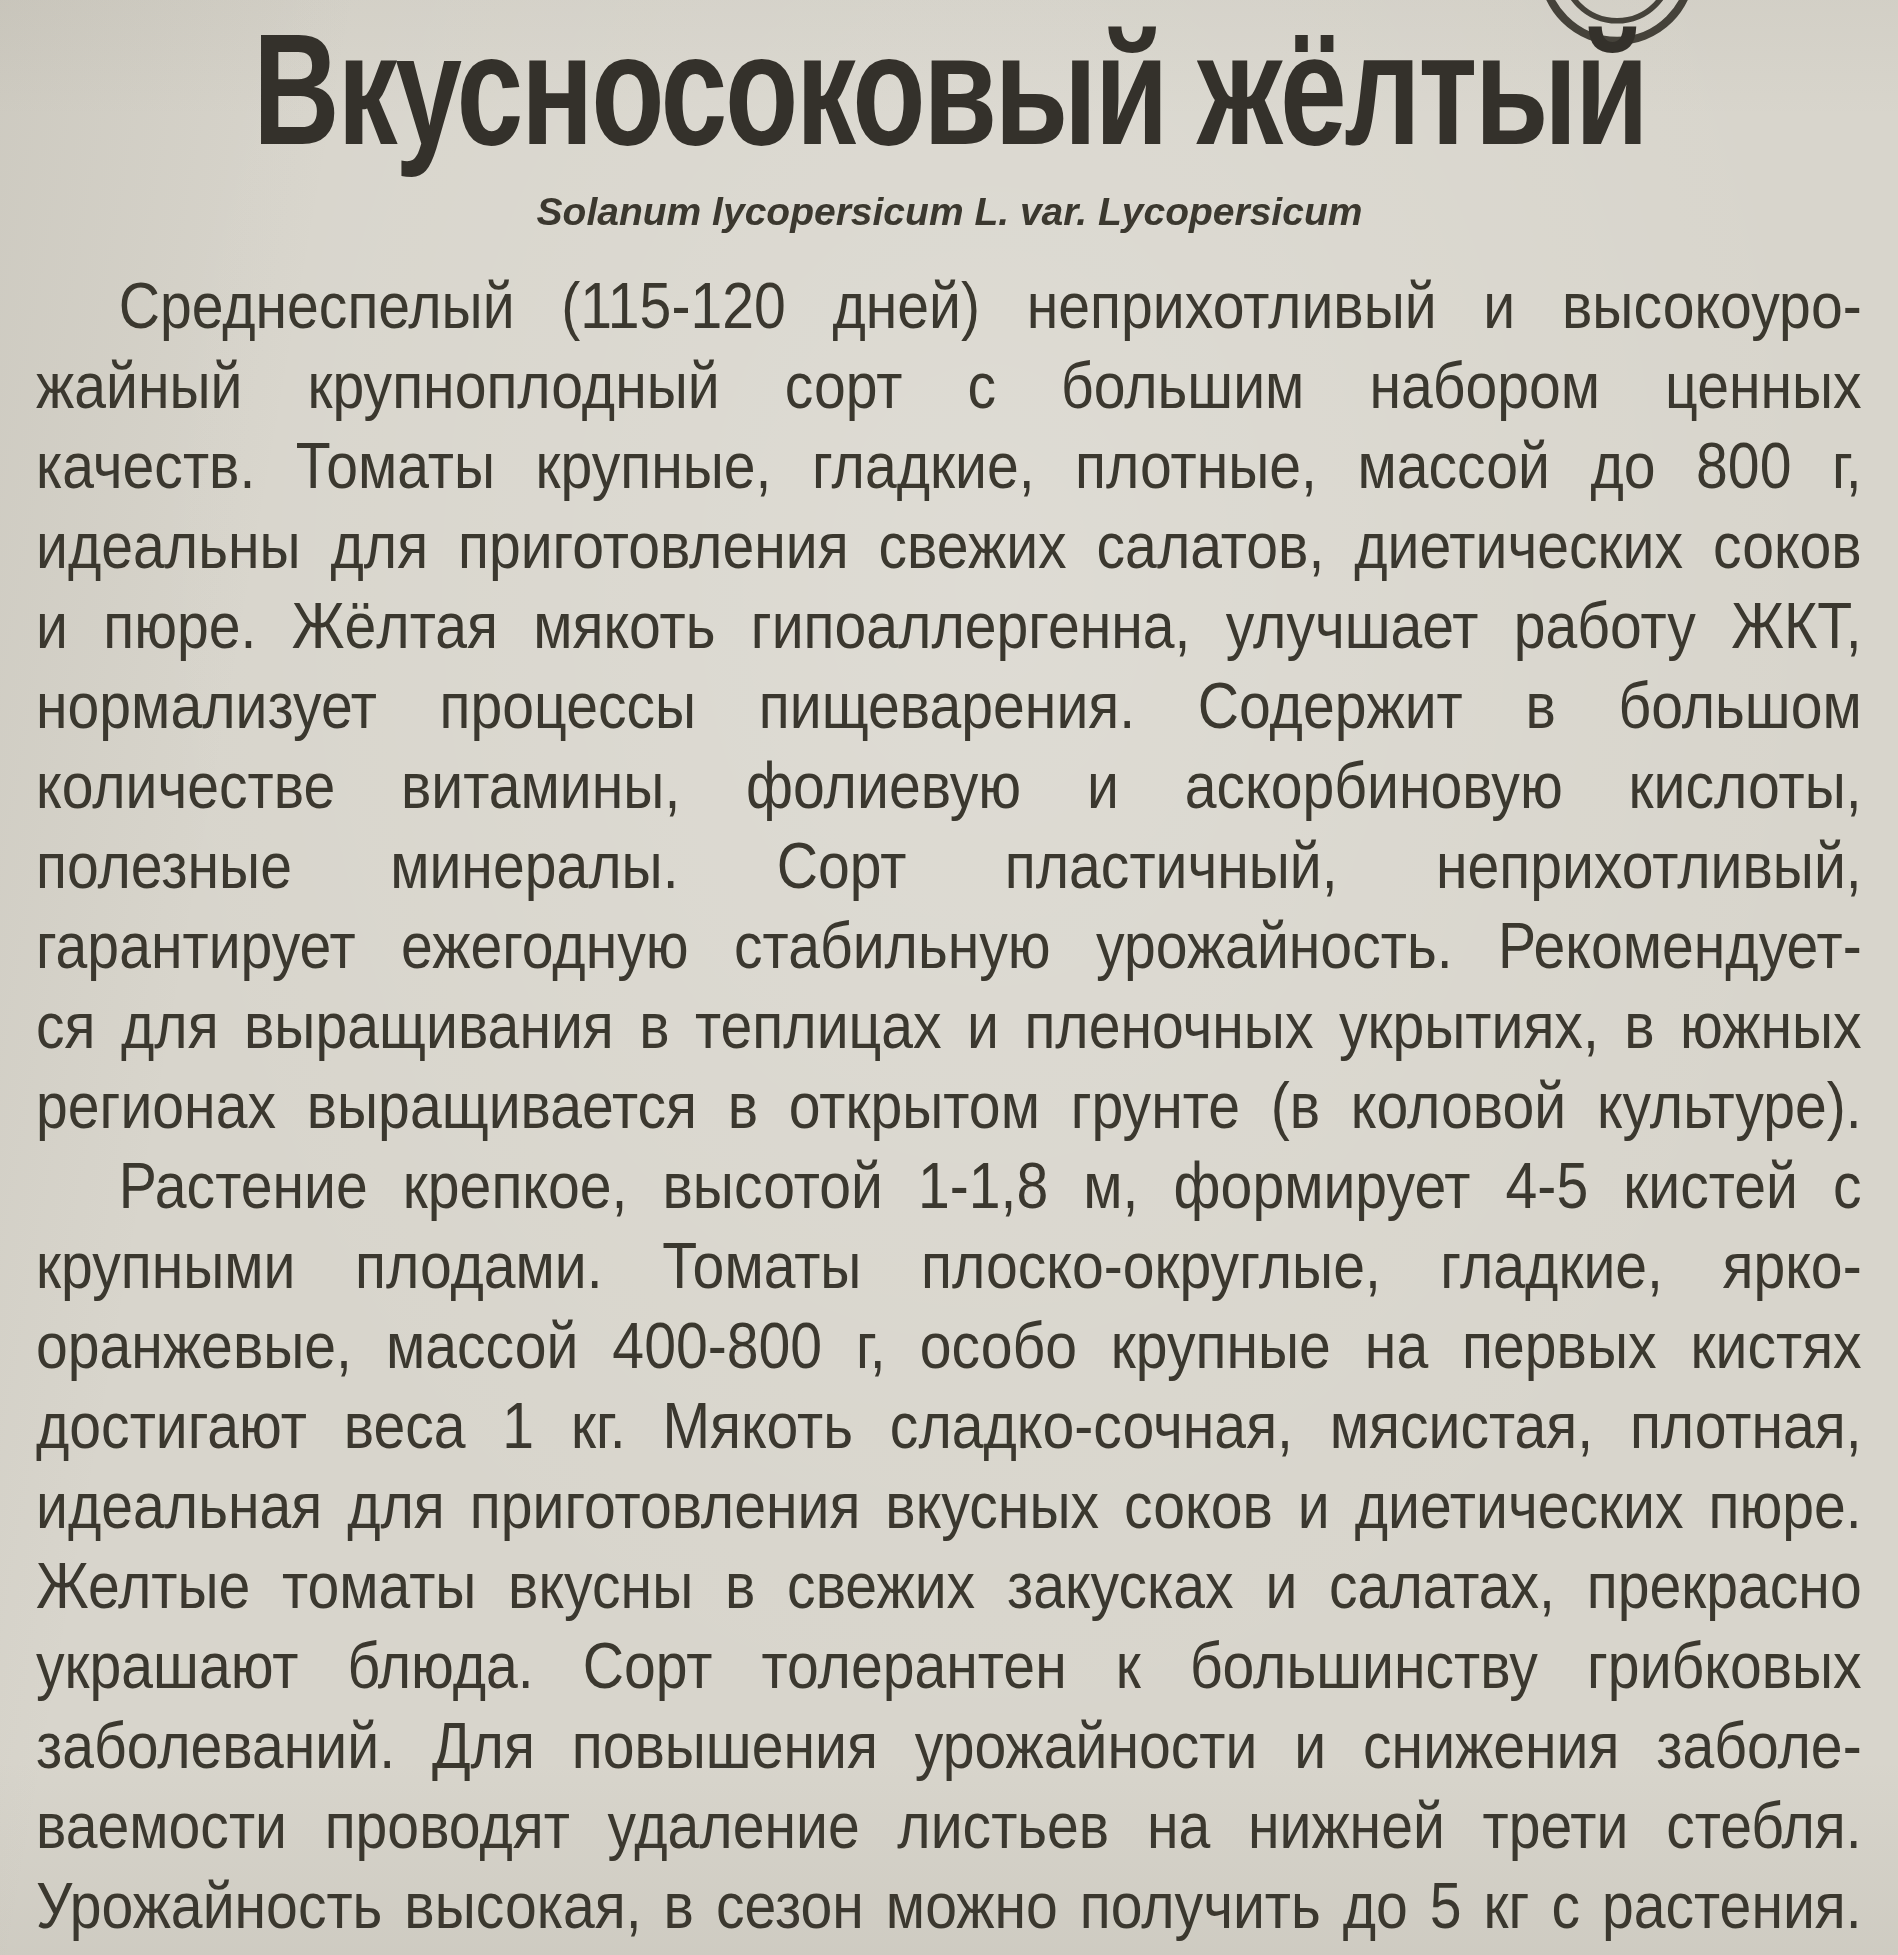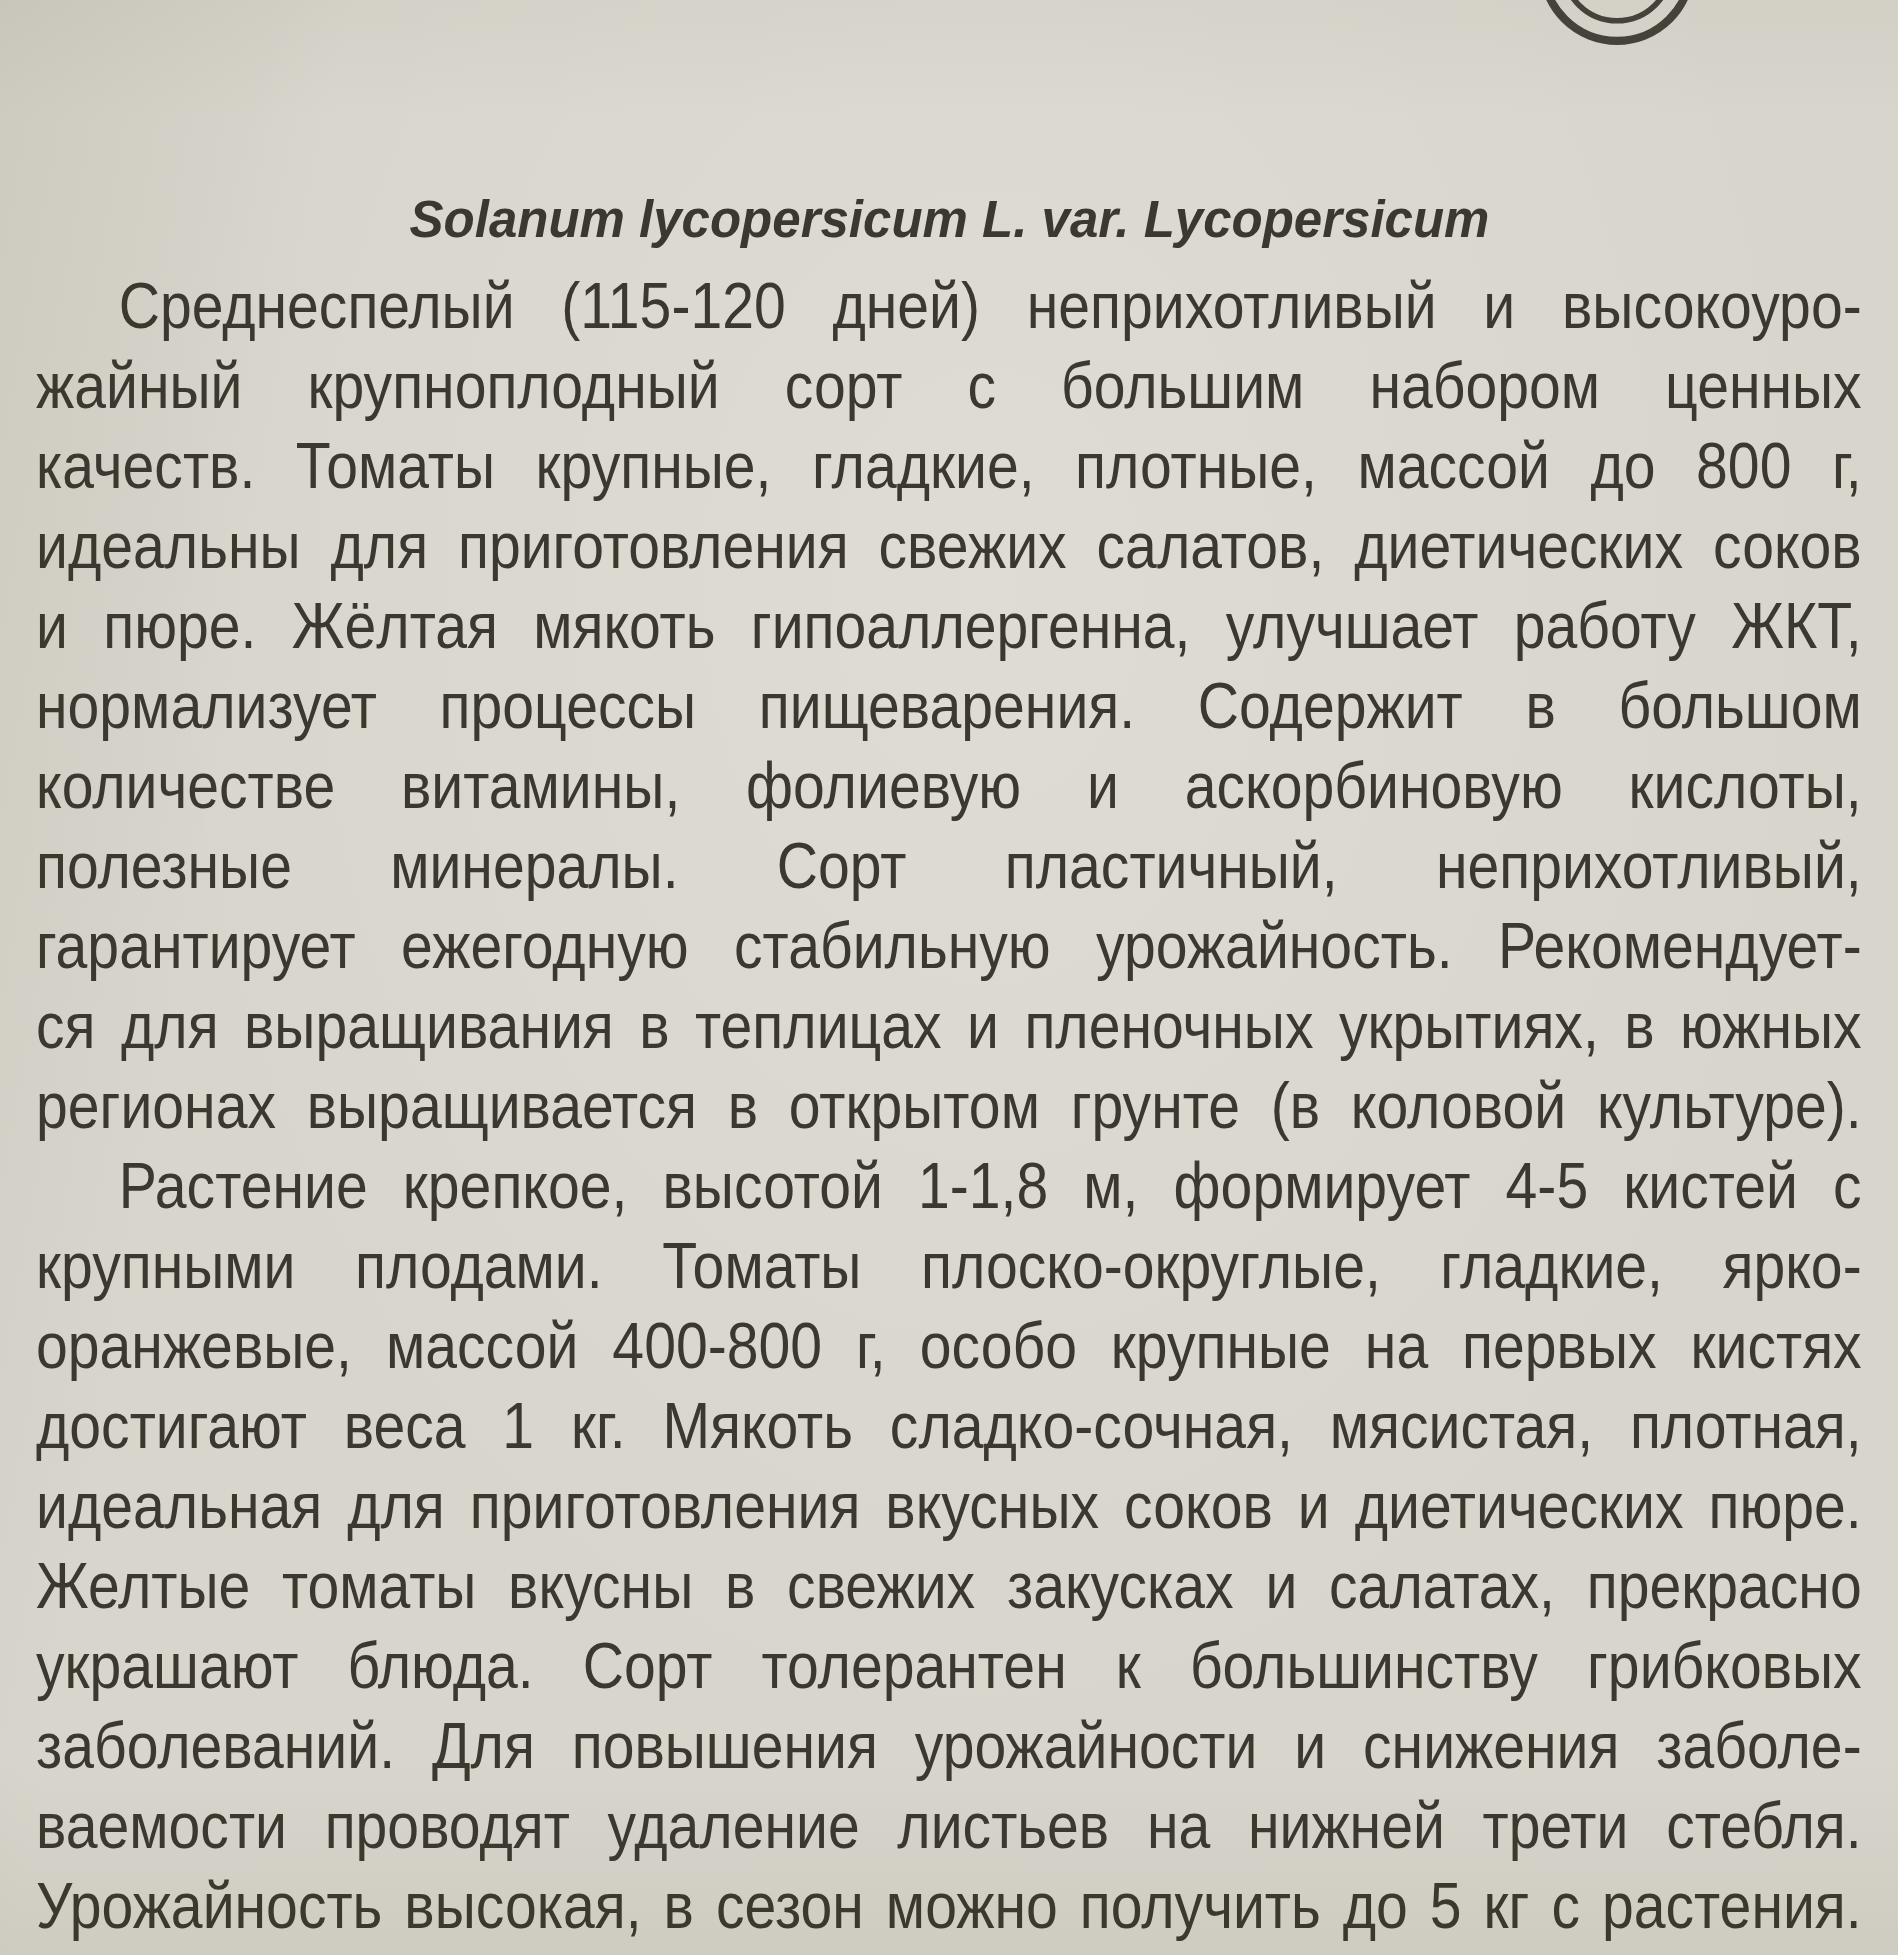--- a/index.html
+++ b/index.html
@@ -55,21 +55,21 @@
   .subtitle-row {
     position: absolute;
     top: 190px;
     left: 0;
     width: 1899px;
     text-align: center;
   }
   .subtitle {
     font-style: italic;
     font-weight: 700;
-    font-size: 51px;
+    font-size: 39px;
     letter-spacing: 0px;
   }
   .body-wrap {
     position: absolute;
     top: 266px;
     left: 36px;
     width: 1826px;
   }
   .body-text {
     width: 2077px;
@@ -92,20 +92,23 @@
 </head>
 <body>
 
 <div class="page">
 
   <svg class="stamp-svg" width="1899" height="201" viewBox="0 0 3024 320" aria-hidden="true">
     <circle cx="2575" cy="-53" r="118" fill="none" stroke="#45423a" stroke-width="13"></circle>
     <circle cx="2575" cy="-53" r="86" fill="none" stroke="#45423a" stroke-width="9"></circle>
   </svg>
 
+  <div class="title-row">
+    <h1 class="title">Вкусносоковый жёлтый</h1>
+  </div>
 
   <div class="subtitle-row">
     <span class="subtitle">Solanum lycopersicum L. var. Lycopersicum</span>
   </div>
 
   <div class="body-wrap">
     <div class="body-text">
       <div class="para">
           <div class="line">Среднеспелый (115-120 дней) неприхотливый и высокоуро-</div>
           <div class="line">жайный крупноплодный сорт с большим набором ценных</div>

